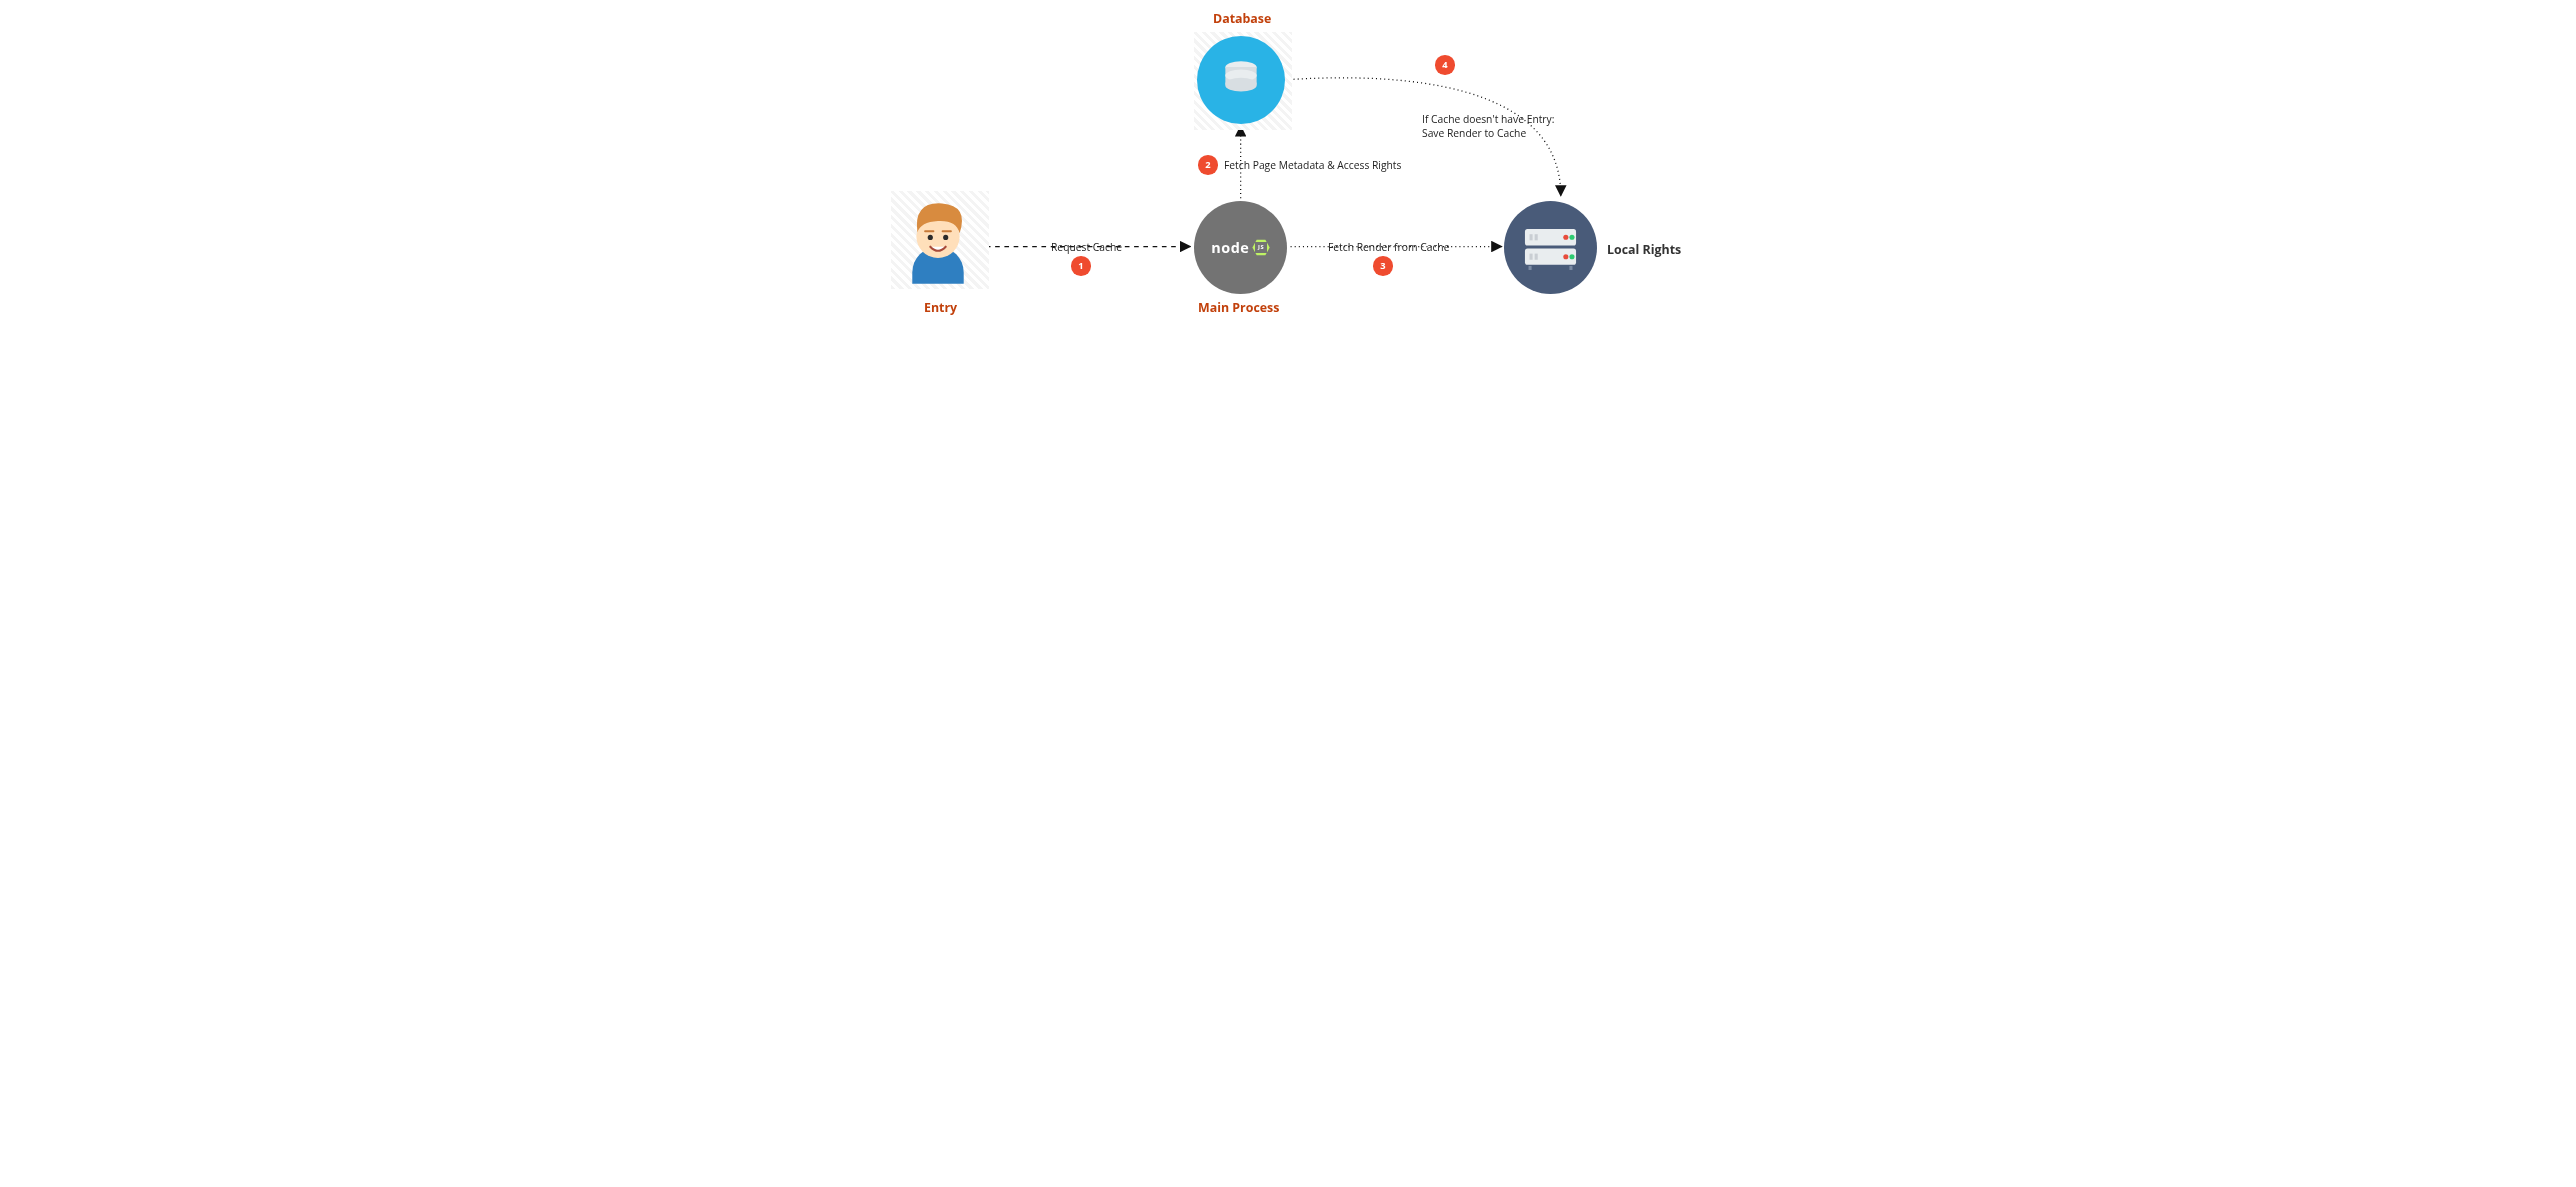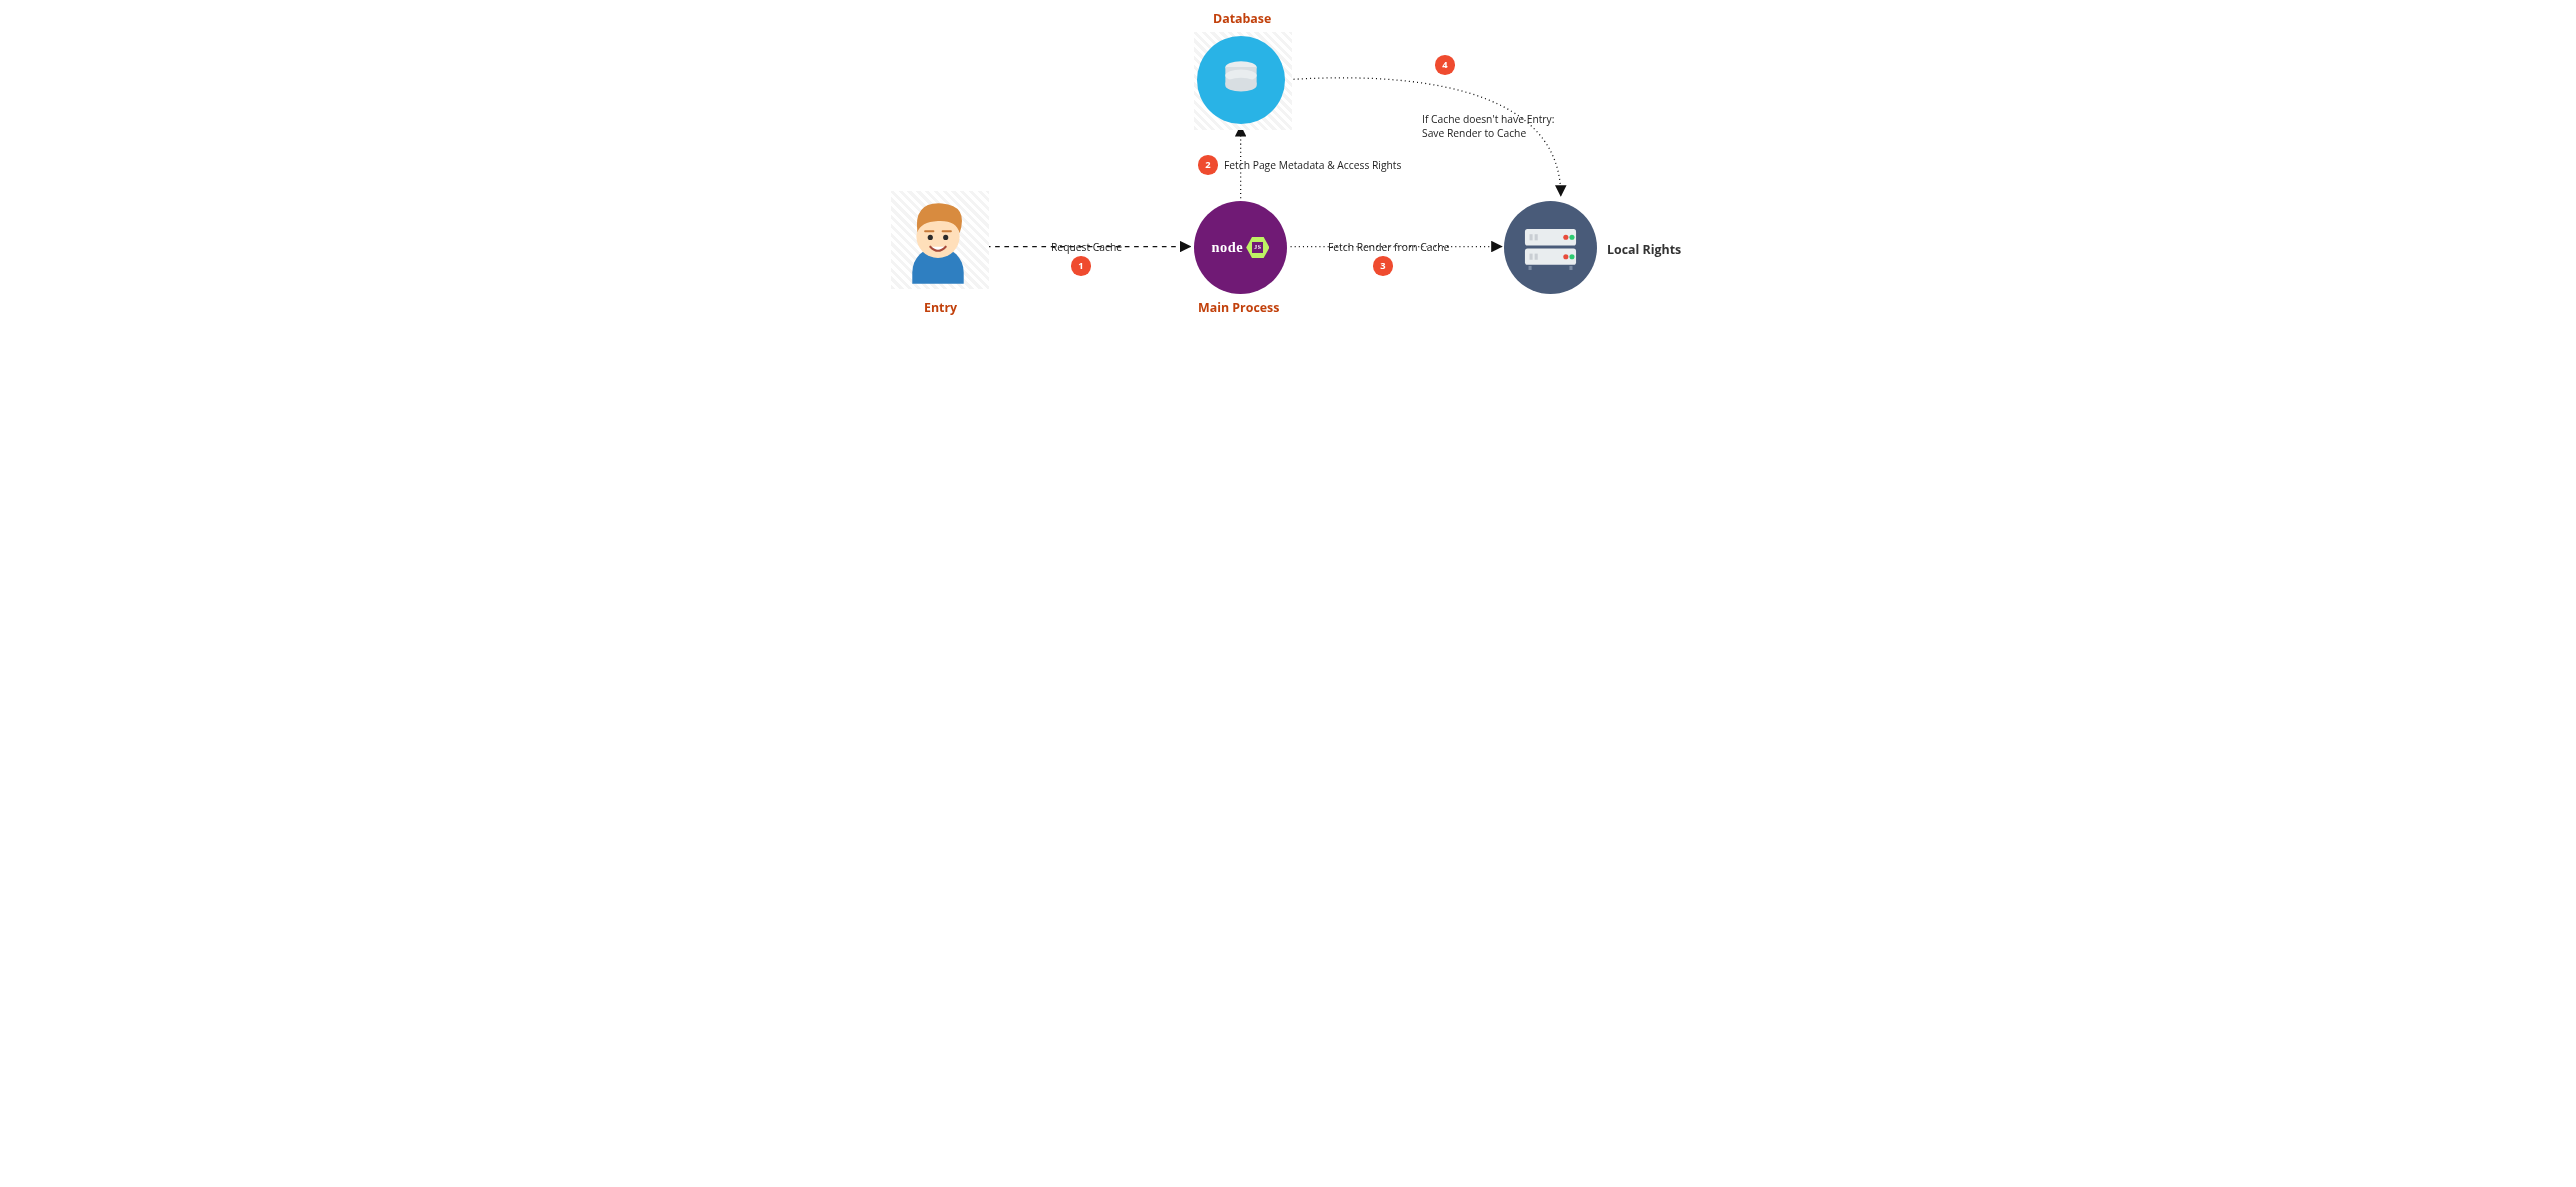--- a/index.html
+++ b/index.html
@@ -2,29 +2,29 @@
 <html style="font-size:8.2px"><head>
 <meta charset="utf-8">
 <style>
   html,body{margin:0;padding:0;background:#fff;font-family:"Open Sans","Helvetica Neue",Arial,sans-serif;color:#333;}
   .stage{position:relative;width:804px;height:350px;margin:0 auto;}
   .node-label{position:absolute;font-weight:700;color:#c2410c;font-size:12.4px;}
   .node-label.dark{color:#333;}
   .halo{position:absolute;width:98px;height:98px;background:repeating-linear-gradient(45deg,#f4f4f4 0 3.1px,#fff 3.1px 6.2px);}
   .bubble{position:absolute;border-radius:50%;display:flex;align-items:center;justify-content:center;}
   .db{width:88px;height:88px;background:#29b3e6;}
-  .main{width:93px;height:93px;background:#701a75;font-family:Liberation Serif, serif;}
+  .main{width:93px;height:93px;background:#737373;}
   .cache{width:93px;height:93px;background:#495b79;}
   .step{position:absolute;width:19.6px;height:19.6px;border-radius:50%;background:#ef4b2f;color:#fff;font-weight:700;display:flex;align-items:center;justify-content:center;font-size:9.3px;}
   .edge-label{position:absolute;font-size:10.3px;color:#222;white-space:nowrap;}
   .edge-label.multi{white-space:normal;line-height:1.35;margin-top:32px;}
   svg.connectors{position:absolute;left:0;top:0;width:804px;height:350px;pointer-events:none;}
   .user-icon{position:absolute;}
   .nodejs-text{color:#fff;font-weight:700;font-size:14.4px;letter-spacing:0.5px;display:flex;align-items:center;gap:3.1px;}
-  .hex{width:11.3px;height:11.3px;border:6px solid #bef264;transform:rotate(0deg);clip-path:polygon(25% 5%,75% 5%,100% 50%,75% 95%,25% 95%,0 50%);display:flex;align-items:center;justify-content:center;font-size:5.7px;}
+  .hex{width:11.3px;height:11.3px;border:3px solid #bef264;transform:rotate(0deg);clip-path:polygon(25% 5%,75% 5%,100% 50%,75% 95%,25% 95%,0 50%);display:flex;align-items:center;justify-content:center;font-size:5.7px;}
 </style>
 </head>
 <body>
 
 <div class="stage">
 
   <svg class="connectors" viewBox="0 0 1560 680">
     <defs>
       <marker id="arrow" viewBox="0 0 10 10" refX="9" refY="5" markerWidth="9" markerHeight="9" orient="auto-start-reverse">
         <path d="M0,0 L10,5 L0,10 z" fill="#111"></path>

